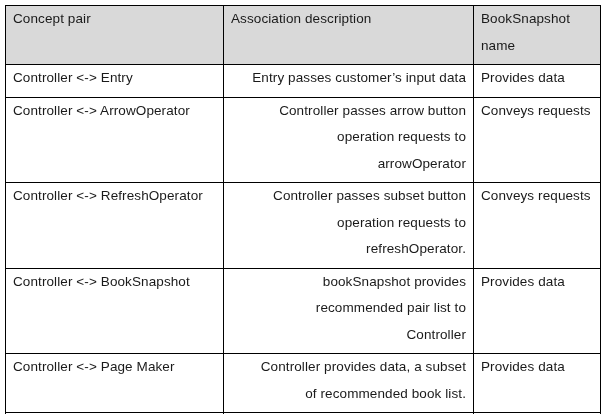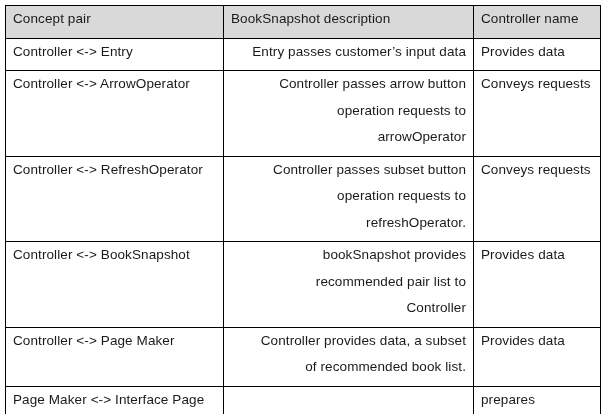--- a/index.html
+++ b/index.html
@@ -61,22 +61,22 @@
 <div id="assoc-table-wrap">
   <table class="assoc-table">
     <colgroup>
       <col class="c1">
       <col class="c2">
       <col class="c3">
     </colgroup>
     <thead>
       <tr>
         <th>Concept pair</th>
-        <th>BookSnapshot description</th>
-        <th>Controller name</th>
+        <th>Association description</th>
+        <th>BookSnapshot name</th>
       </tr>
     </thead>
     <tbody id="assoc-table-body">
         <tr>
           <td>Controller &lt;-&gt; Entry</td>
           <td>
             <span class="cell-line">Entry passes customer’s input data</span>
           </td>
           <td>Provides data</td>
         </tr>

